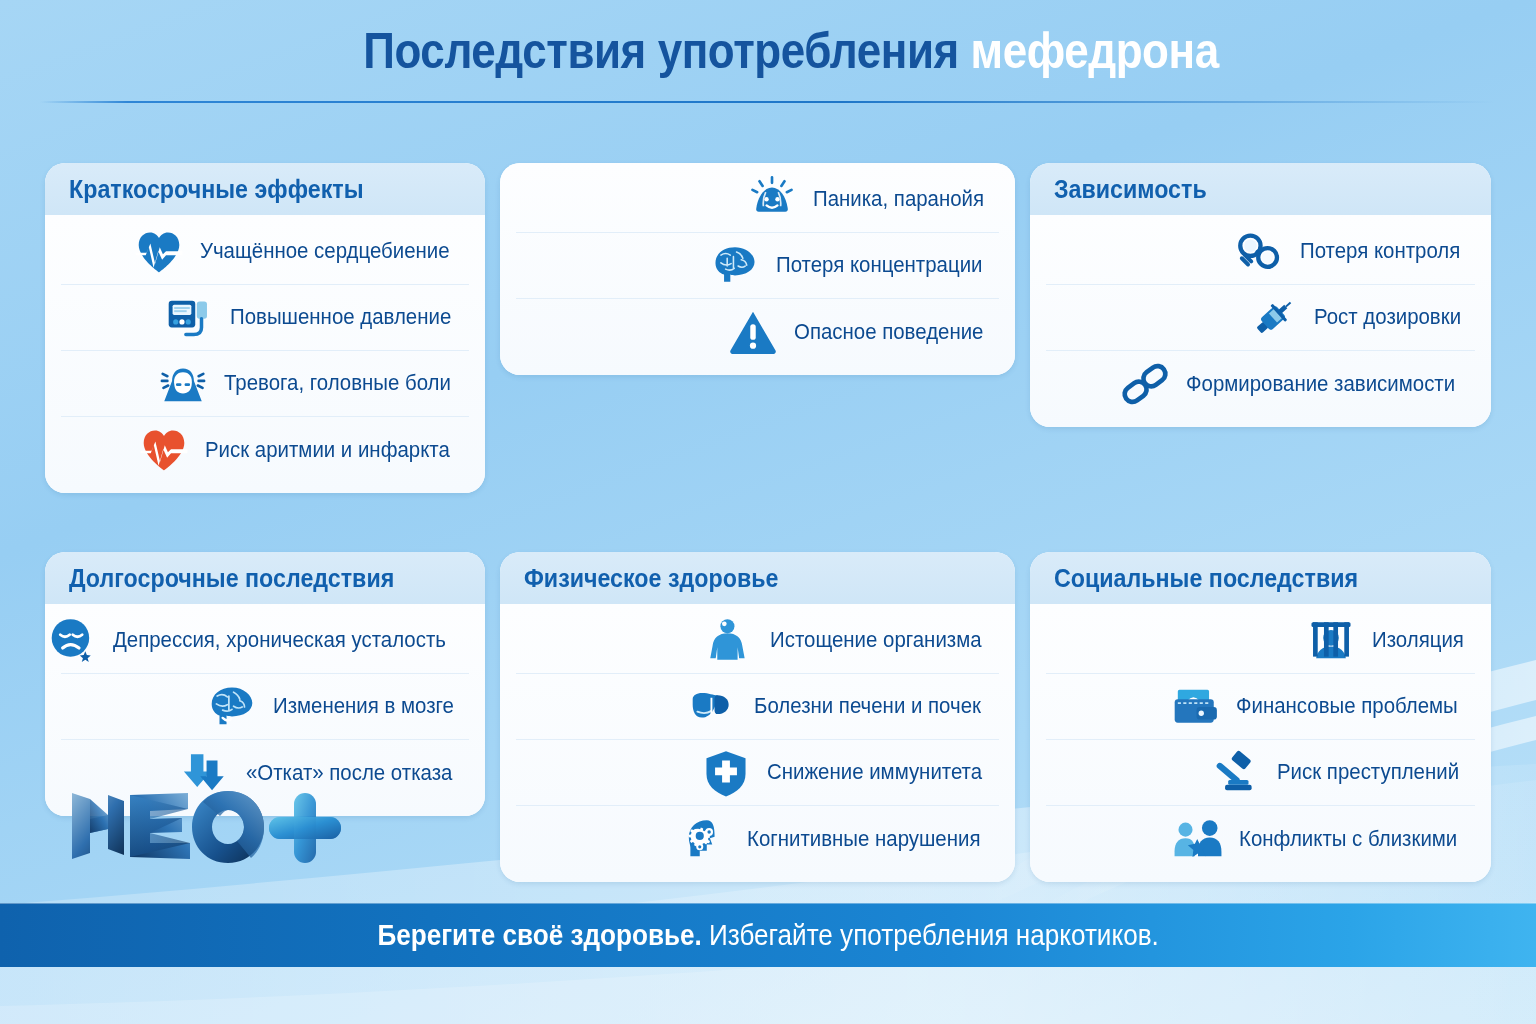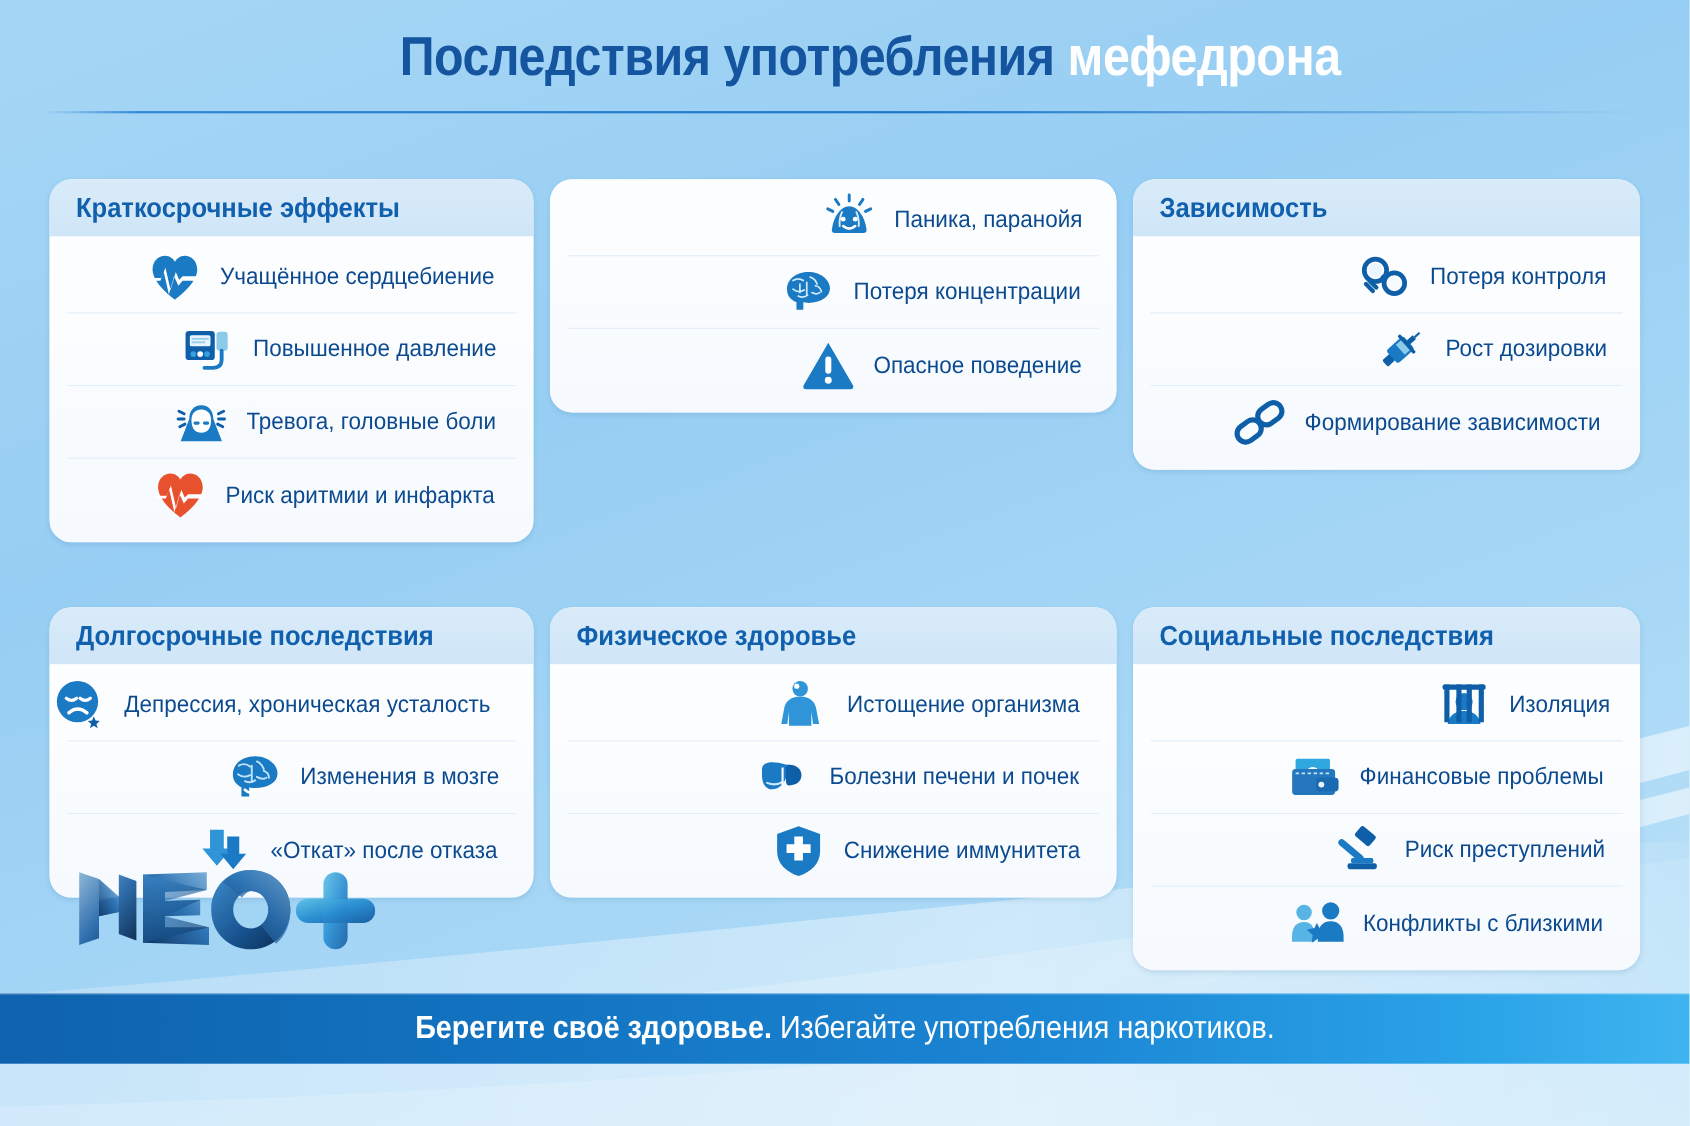--- a/index.html
+++ b/index.html
@@ -335,20 +335,36 @@
       </div>
       <div class="item">
         <span class="ico">
           <svg viewBox="0 0 64 64">
             <path fill="#1a7ac4" d="M32 4 57 13v20c0 15-11 24-25 29C18 57 7 48 7 33V13z"></path>
             <path fill="#ffffff" d="M27 16h10v9h9v10h-9v9H27v-9h-9V25h9z"></path>
           </svg>
         </span>
         <span class="lbl">Снижение иммунитета</span>
       </div>
+      <div class="item">
+        <span class="ico">
+          <svg viewBox="0 0 64 64">
+            <path fill="#1a7ac4" d="M33 8C20 8 10 17 10 30c0 6 2 9 2 13v11h12v-7h9v-8h7l-3-8 6-2C43 16 41 8 33 8z"></path>
+            <g fill="#ffffff">
+              <path d="M22 19l2.5.6.9-2.4 3 1.3-.4 2.5 2.3 1.2 1.8-1.8 2.2 2.4-1.5 2 1.2 2.3 2.5-.3.7 3.2-2.4.8v2.6l2.3 1-1 3-2.5-.4-1.5 2.1-2.6-2-2.2 1.3.2 2.5-3.2.5-.9-2.4-2.6.2-1.1 2.3-2.9-1.5.5-2.5-2-1.6-2.2 1.3-1.7-2.8 1.8-1.8-.7-2.5-2.5-.4.2-3.2 2.5-.4.8-2.5-1.9-1.7 2-2.5 2.2 1.2 2.1-1.4z"></path>
+            </g>
+            <circle cx="24" cy="28" r="5.2" fill="#1a7ac4"></circle>
+            <circle cx="36" cy="23" r="5" fill="#ffffff"></circle>
+              <circle cx="36" cy="23" r="2.2" fill="#1a7ac4"></circle>
+            <circle cx="24" cy="42" r="4.5" fill="#ffffff"></circle>
+              <circle cx="24" cy="42" r="2" fill="#1a7ac4"></circle>
+          </svg>
+        </span>
+        <span class="lbl">Когнитивные нарушения</span>
+      </div>
     </div>
   </section>
 
   <section class="card">
     <div class="card-head">
       <h2>Социальные последствия</h2>
     </div>
     <div class="card-body">
       <div class="item">
         <span class="ico">

